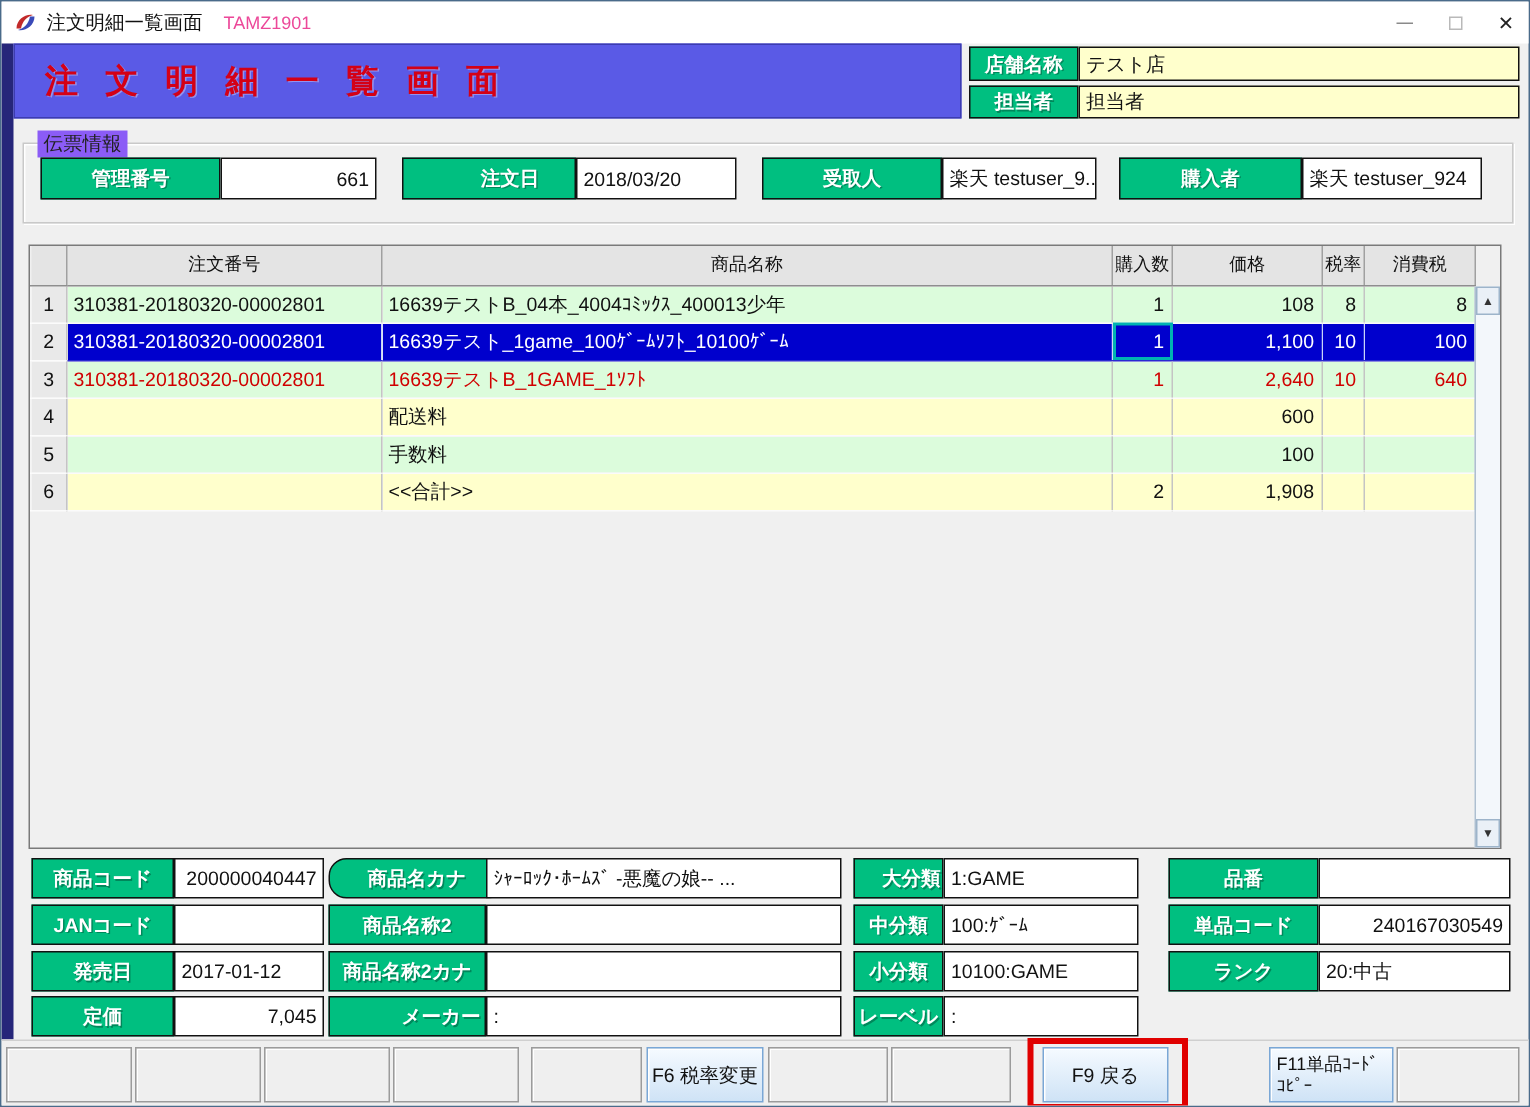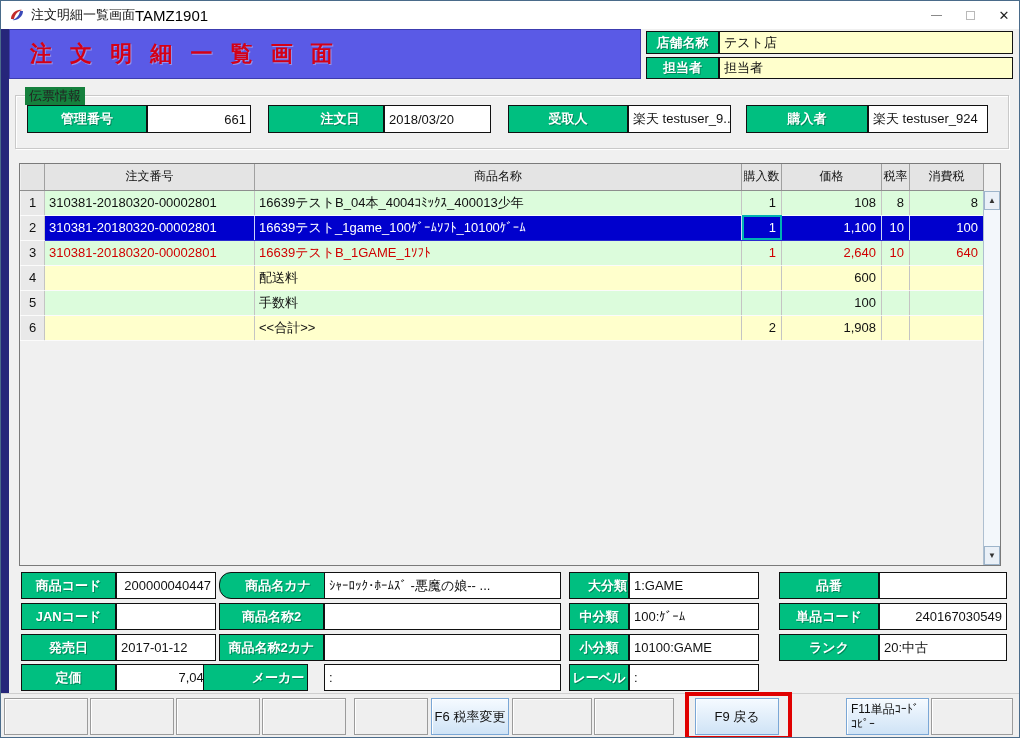--- a/index.html
+++ b/index.html
@@ -6,21 +6,21 @@
   html,body { width:1020px; height:738px; }
   body { font-family:"Liberation Sans","DejaVu Sans",sans-serif; background:#f0f0f0; }
   #app { position:relative; width:1020px; height:738px; background:#f0f0f0;
          border:1px solid #4a6b8a; overflow:hidden; }
 
   
   .titlebar { position:absolute; left:0; top:0; width:1020px; height:28px; background:#ffffff;
               display:flex; align-items:center; }
   .titlebar .appicon { width:16px; height:16px; margin:0 6px 0 8px; }
   .titlebar .ttl { font-size:13px; color:#111; }
-  .titlebar .code { font-size:15px; color:#000000; }
+  .titlebar .code { font-size:12px; color:#ec4899; margin-left:14px; }
   .win-ctrls { position:absolute; right:0; top:0; height:28px; display:flex; }
   .win-btn { width:34px; height:28px; display:flex; align-items:center; justify-content:center; }
   .min-glyph { width:11px; height:0; border-top:1px solid #8a8a8a; display:block; }
   .max-glyph { width:9px; height:9px; border:1px solid #b9b9b9; display:block; }
   .close-glyph { font-size:13px; color:#222; line-height:1; }
 
   
   .left-strip { position:absolute; left:0; top:28px; width:8px; height:664px; background:#26267a; }
 
   
@@ -36,21 +36,21 @@
   .vfield { position:absolute; background:#ffffff; border:1px solid #111; font-size:13px; color:#111;
             display:flex; align-items:center; padding:0 4px; overflow:hidden; white-space:nowrap; }
   .cfield { position:absolute; background:#ffffcc; border:1px solid #111; font-size:13px; color:#111;
             display:flex; align-items:center; padding:0 4px; overflow:hidden; white-space:nowrap; }
   .ar { justify-content:flex-end; }
 
   
   .groupbox { position:absolute; left:14px; top:94px; width:994px; height:54px;
               border:1px solid #c9c9c9; box-shadow:inset 1px 1px 0 #fff, 1px 1px 0 #fff; }
   .group-legend { position:absolute; left:24px; top:86px; font-size:13px; color:#222;
-                  background:#15803d; padding:0 4px; }
+                  background:#8b5cf6; padding:0 4px; }
 
   
   .table-wrap { position:absolute; left:18px; top:162px; width:982px; height:403px;
                 background:#f0f0f0; border:1px solid #7a7a7a; }
   table.grid { border-collapse:collapse; table-layout:fixed; width:963px; }
   table.grid th { background:#e4e4e4; font-weight:normal; font-size:12px; color:#111; height:26px;
                   border-right:1px solid #a0a0a0; border-bottom:1px solid #8e8e8e; text-align:center; }
   table.grid td { height:25px; font-size:13px; border-right:1px solid #c4c4c4;
                   border-bottom:1px solid rgba(255,255,255,.75); overflow:hidden; white-space:nowrap; }
   td.rownum { background:#e9e9e9; text-align:center; font-size:12px; color:#111;
@@ -234,21 +234,21 @@
   <div class="vfield dfield" style="left:115px; top:633px; width:100px;">2017-01-12</div>
   <div class="glabel dlabel" style="left:20px; top:663px; width:95px;">定価</div>
   <div class="vfield dfield ar" style="left:115px; top:663px; width:100px;">7,045</div>
 
   <div class="glabel dlabel" style="left:218px; top:571px; width:118px;border-radius:12px;">商品名カナ</div>
   <div class="vfield dfield" style="left:323px; top:571px; width:237px;">ｼｬｰﾛｯｸ･ﾎｰﾑｽﾞ -悪魔の娘-- ...</div>
   <div class="glabel dlabel" style="left:218px; top:602px; width:105px;">商品名称2</div>
   <div class="vfield dfield" style="left:323px; top:602px; width:237px;"></div>
   <div class="glabel dlabel" style="left:218px; top:633px; width:105px;">商品名称2カナ</div>
   <div class="vfield dfield" style="left:323px; top:633px; width:237px;"></div>
-  <div class="glabel dlabel" style="left:202px; top:663px; width:105px;padding-left:45px;">メーカー</div>
+  <div class="glabel dlabel" style="left:218px; top:663px; width:105px;padding-left:45px;">メーカー</div>
   <div class="vfield dfield" style="left:323px; top:663px; width:237px;">:</div>
 
   <div class="glabel dlabel" style="left:568px; top:571px; width:60px;padding-left:17px;">大分類</div>
   <div class="vfield dfield" style="left:628px; top:571px; width:130px;">1:GAME</div>
   <div class="glabel dlabel" style="left:568px; top:602px; width:60px;">中分類</div>
   <div class="vfield dfield" style="left:628px; top:602px; width:130px;">100:ｹﾞｰﾑ</div>
   <div class="glabel dlabel" style="left:568px; top:633px; width:60px;">小分類</div>
   <div class="vfield dfield" style="left:628px; top:633px; width:130px;">10100:GAME</div>
   <div class="glabel dlabel" style="left:568px; top:663px; width:60px;font-family:Liberation Mono, monospace;">レーベル</div>
   <div class="vfield dfield" style="left:628px; top:663px; width:130px;">:</div>

